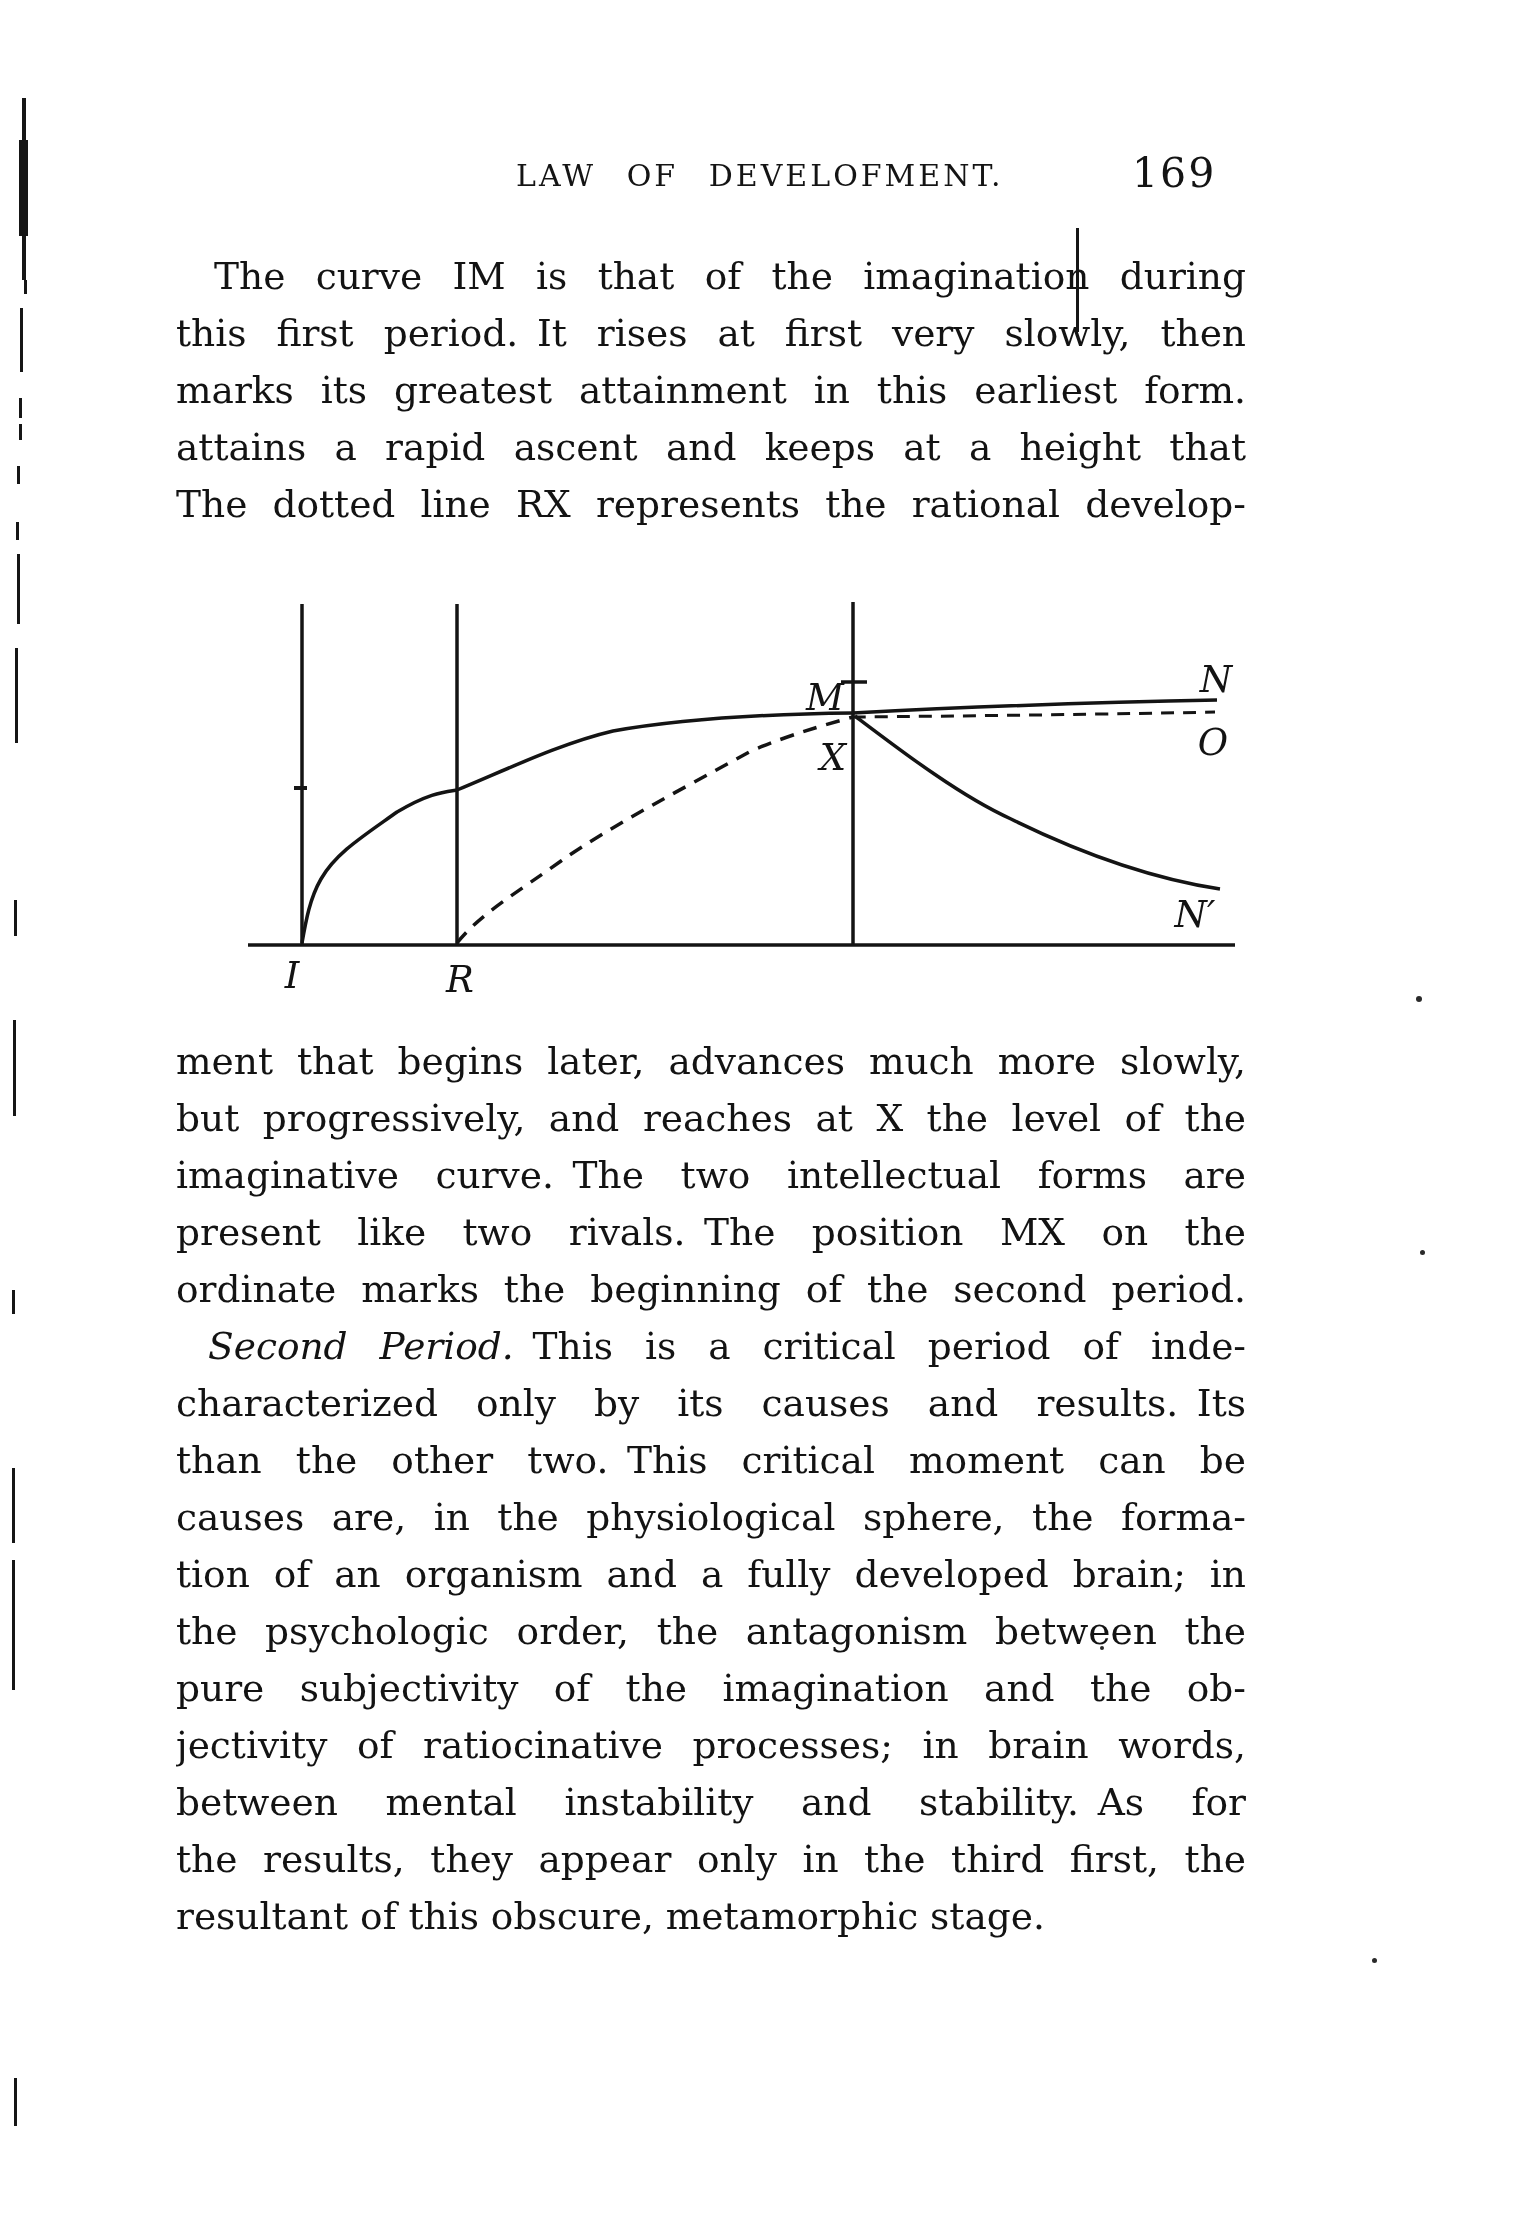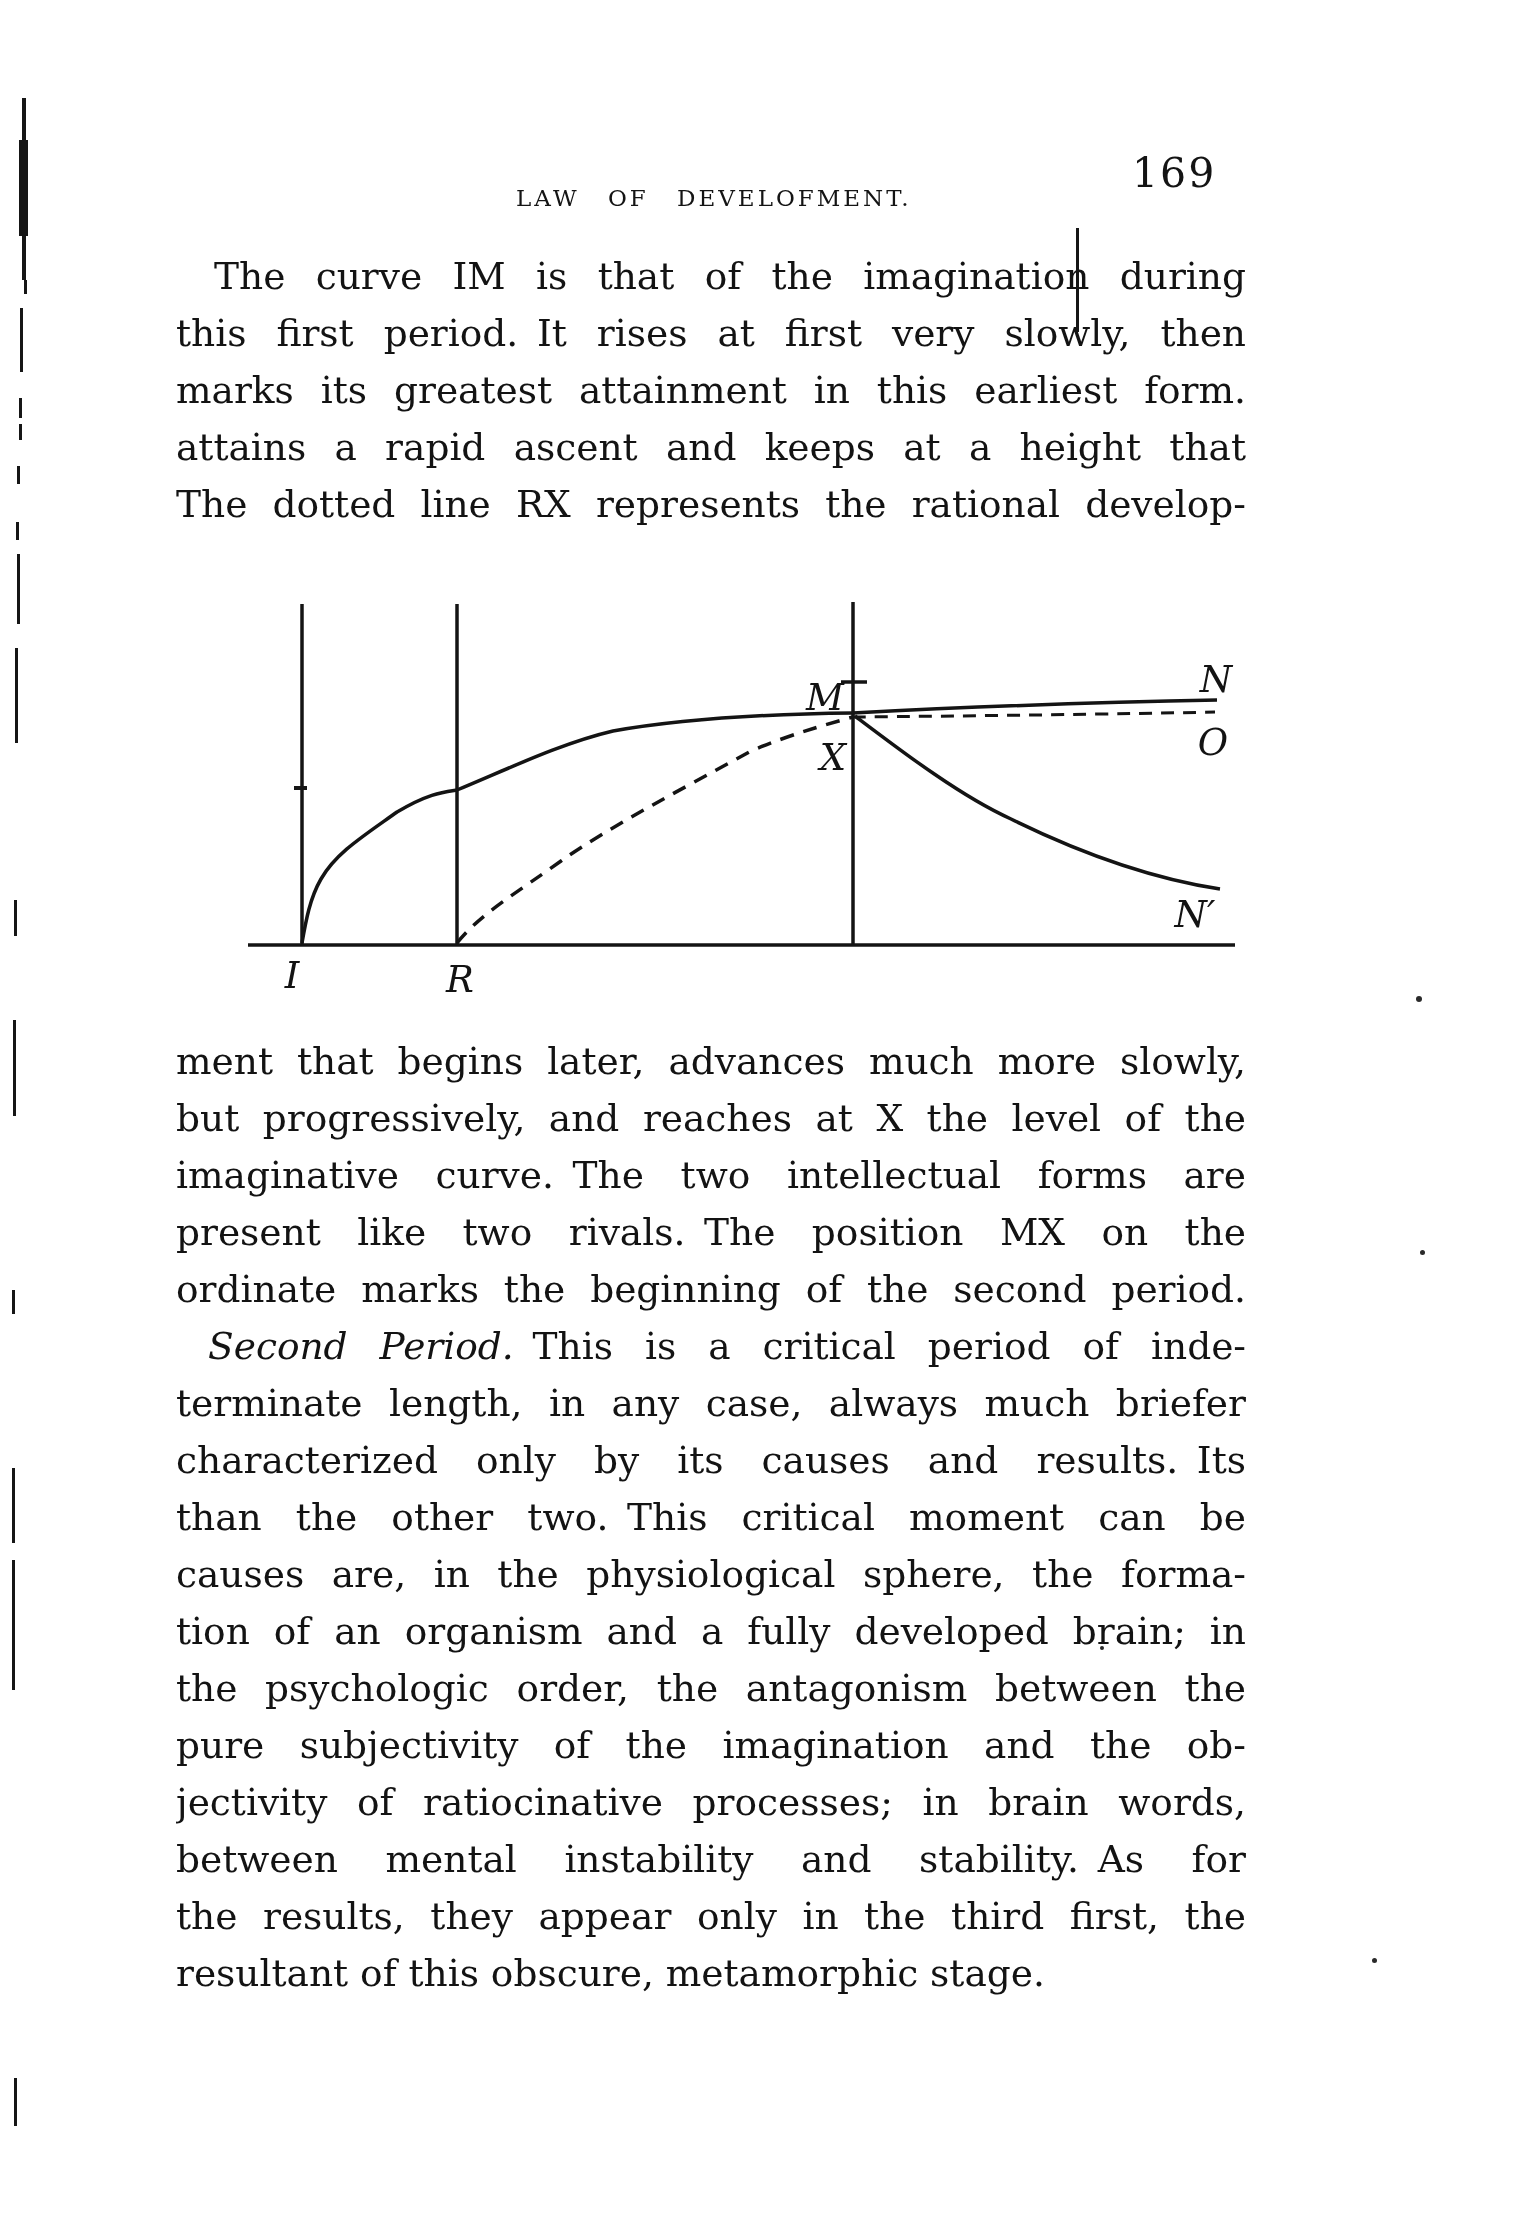--- a/index.html
+++ b/index.html
@@ -4,23 +4,22 @@
 <style>
   html,body{margin:0;padding:0;}
   body{
     width:1527px;height:2218px;position:relative;background:#ffffff;
     font-family:"DejaVu Serif","Liberation Serif",serif;color:#111;
     overflow:hidden;
   }
   
   .header-title{
     position:absolute;left:516px;top:158px;
-    font-size:23px;line-height:36px;letter-spacing:3px;word-spacing:18px;
+    font-size:30px;line-height:36px;letter-spacing:3px;word-spacing:18px;
     color:#141414;
-    margin-top:22px;
   }
   .page-number{
     position:absolute;left:1132px;top:150px;
     font-size:41px;line-height:46px;letter-spacing:2px;color:#141414;
   }
   
   .textblock{position:absolute;left:176px;width:1070px;}
   .tb1{top:248px;}
   .tb2{top:1033px;}
   .line{
@@ -89,21 +88,20 @@
   </svg>
 </div>
 
 <div class="textblock tb2">
   <div class="line">ment that begins later, advances much more slowly,</div>
   <div class="line">but progressively, and reaches at X the level of the</div>
   <div class="line">imaginative curve. The two intellectual forms are</div>
   <div class="line">present like two rivals. The position MX on the</div>
   <div class="line">ordinate marks the beginning of the second period.</div>
   <div class="line indent2"><span class="ital">Second Period.</span><span> This is a critical period of inde-</span></div>
-  <div class="line">terminate length, in any case, always much briefer</div>
   <div class="line">characterized only by its causes and results. Its</div>
   <div class="line">than the other two. This critical moment can be</div>
   <div class="line">causes are, in the physiological sphere, the forma-</div>
   <div class="line">tion of an organism and a fully developed brain; in</div>
   <div class="line">the psychologic order, the antagonism between the</div>
   <div class="line">pure subjectivity of the imagination and the ob-</div>
   <div class="line">jectivity of ratiocinative processes; in brain words,</div>
   <div class="line">between mental instability and stability. As for</div>
   <div class="line">the results, they appear only in the third first, the</div>
   <div class="line lastline">resultant of this obscure, metamorphic stage.</div>

